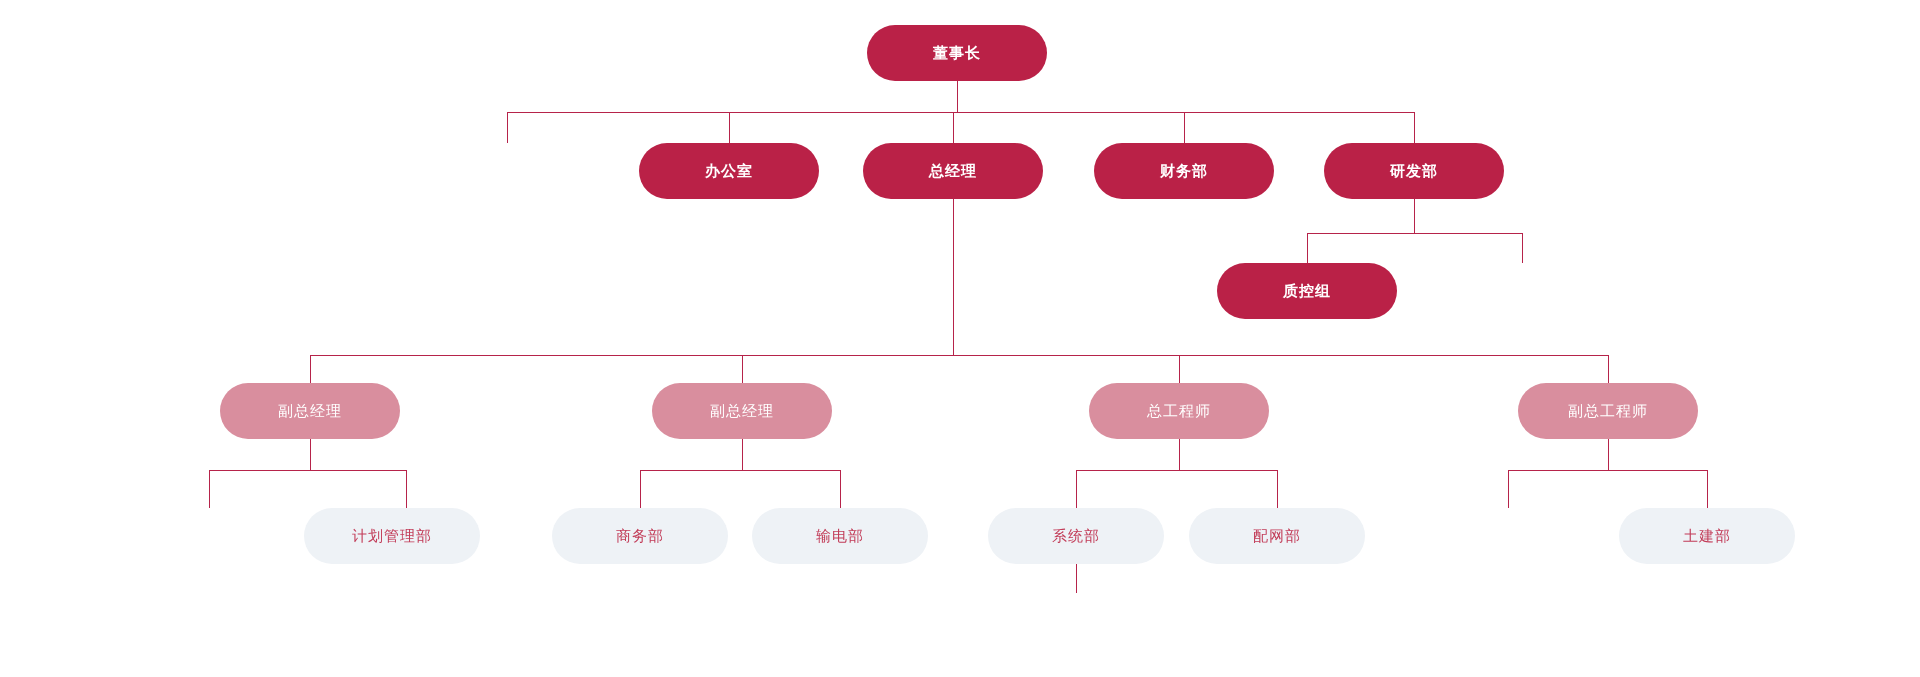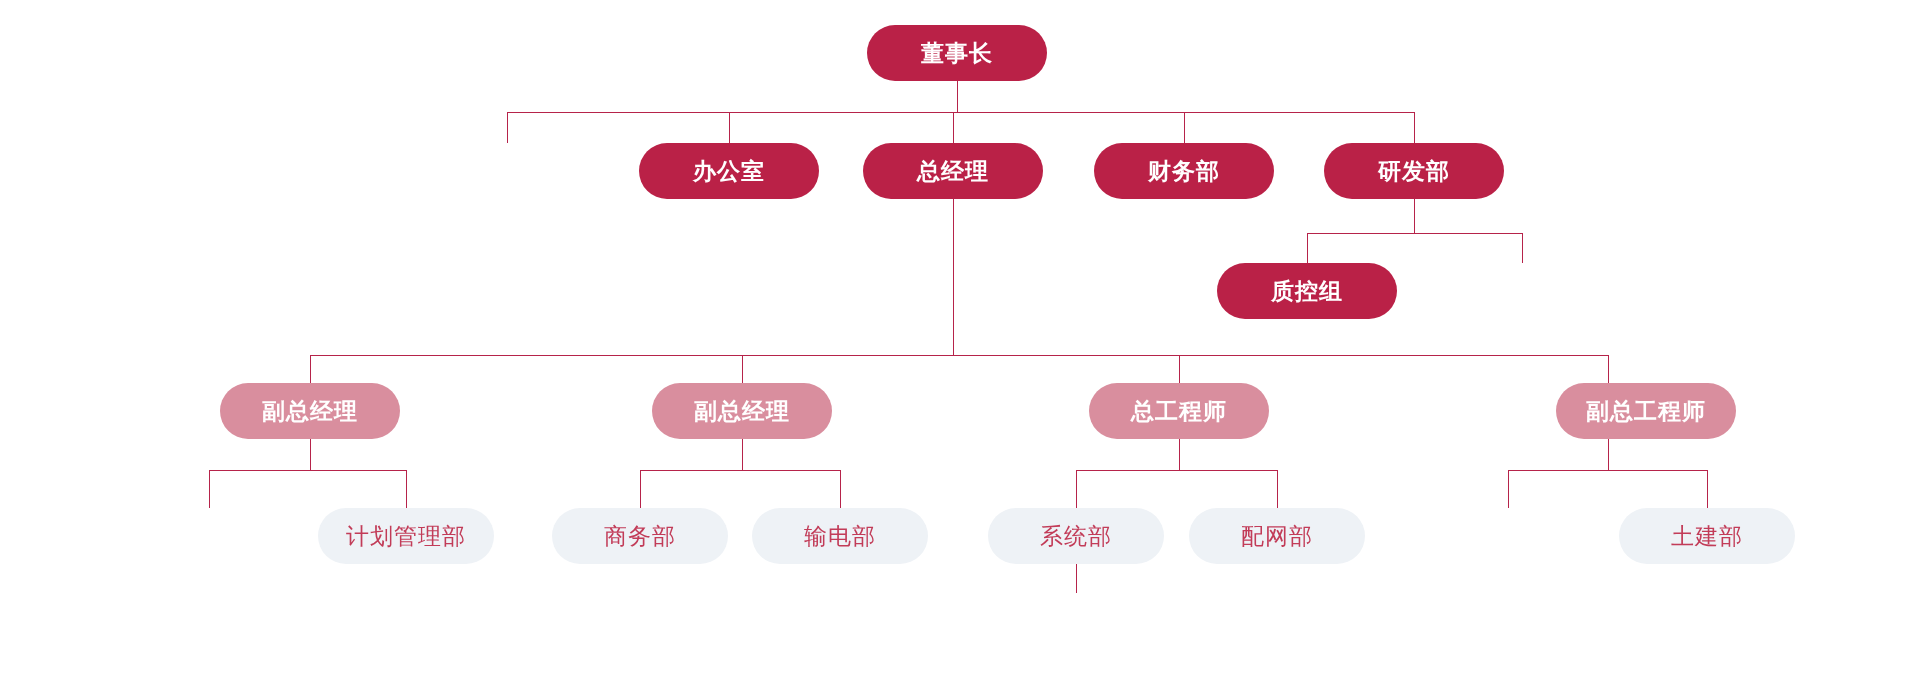--- a/index.html
+++ b/index.html
@@ -19,36 +19,36 @@
     height: 677px;
     background: var(--canvas-bg, #ffffff);
   }
   .node {
     position: absolute;
     height: 56px;
     border-radius: 28px;
     display: flex;
     align-items: center;
     justify-content: center;
-    font-size: 23px;
+    font-size: 15px;
     letter-spacing: 1px;
     white-space: nowrap;
     box-sizing: border-box;
     cursor: default;
     z-index: 2;
   }
   .node.primary {
     background: var(--primary-fill, #ba2147);
     color: var(--primary-text, #ffffff);
     font-weight: 600;
   }
   .node.secondary {
     background: var(--secondary-fill, #d98e9e);
     color: var(--secondary-text, #ffffff);
-    font-weight: 700;
+    font-weight: 400;
   }
   .node.leaf {
     background: var(--leaf-fill, #eef2f6);
     color: var(--leaf-text, #c23c58);
     font-weight: 500;
   }
   .connector {
     position: absolute;
     background: var(--connector-color, #b6234a);
     z-index: 1;
@@ -64,23 +64,23 @@
   <div class="node primary" style="left:639px; top:143px; width:180px">办公室</div>
   <div class="node primary" style="left:863px; top:143px; width:180px">总经理</div>
   <div class="node primary" style="left:1324px; top:143px; width:180px">研发部</div>
   <div class="node primary" style="left:1094px; top:143px; width:180px">财务部</div>
 
   <div class="node primary" style="left:1217px; top:263px; width:180px">质控组</div>
 
   <div class="node secondary" style="left:220px; top:383px; width:180px">副总经理</div>
   <div class="node secondary" style="left:652px; top:383px; width:180px">副总经理</div>
   <div class="node secondary" style="left:1089px; top:383px; width:180px">总工程师</div>
-  <div class="node secondary" style="left:1556px; top:383px; width:180px">副总工程师</div>
+  <div class="node secondary" style="left:1518px; top:383px; width:180px">副总工程师</div>
 
-  <div class="node leaf" style="left:318px; top:508px; width:176px">计划管理部</div>
+  <div class="node leaf" style="left:304px; top:508px; width:176px">计划管理部</div>
   <div class="node leaf" style="left:552px; top:508px; width:176px">商务部</div>
   <div class="node leaf" style="left:752px; top:508px; width:176px">输电部</div>
   <div class="node leaf" style="left:988px; top:508px; width:176px">系统部</div>
   <div class="node leaf" style="left:1189px; top:508px; width:176px">配网部</div>
   <div class="node leaf" style="left:1619px; top:508px; width:176px">土建部</div>
 
 
 <div class="connector" style="left: 957px; top: 81px; width: 1px; height: 31px;"></div>
     <div class="connector" style="left: 507px; top: 112px; width: 907px; height: 1px;"></div>
     <div class="connector" style="left: 507px; top: 112px; width: 1px; height: 31px;"></div>

